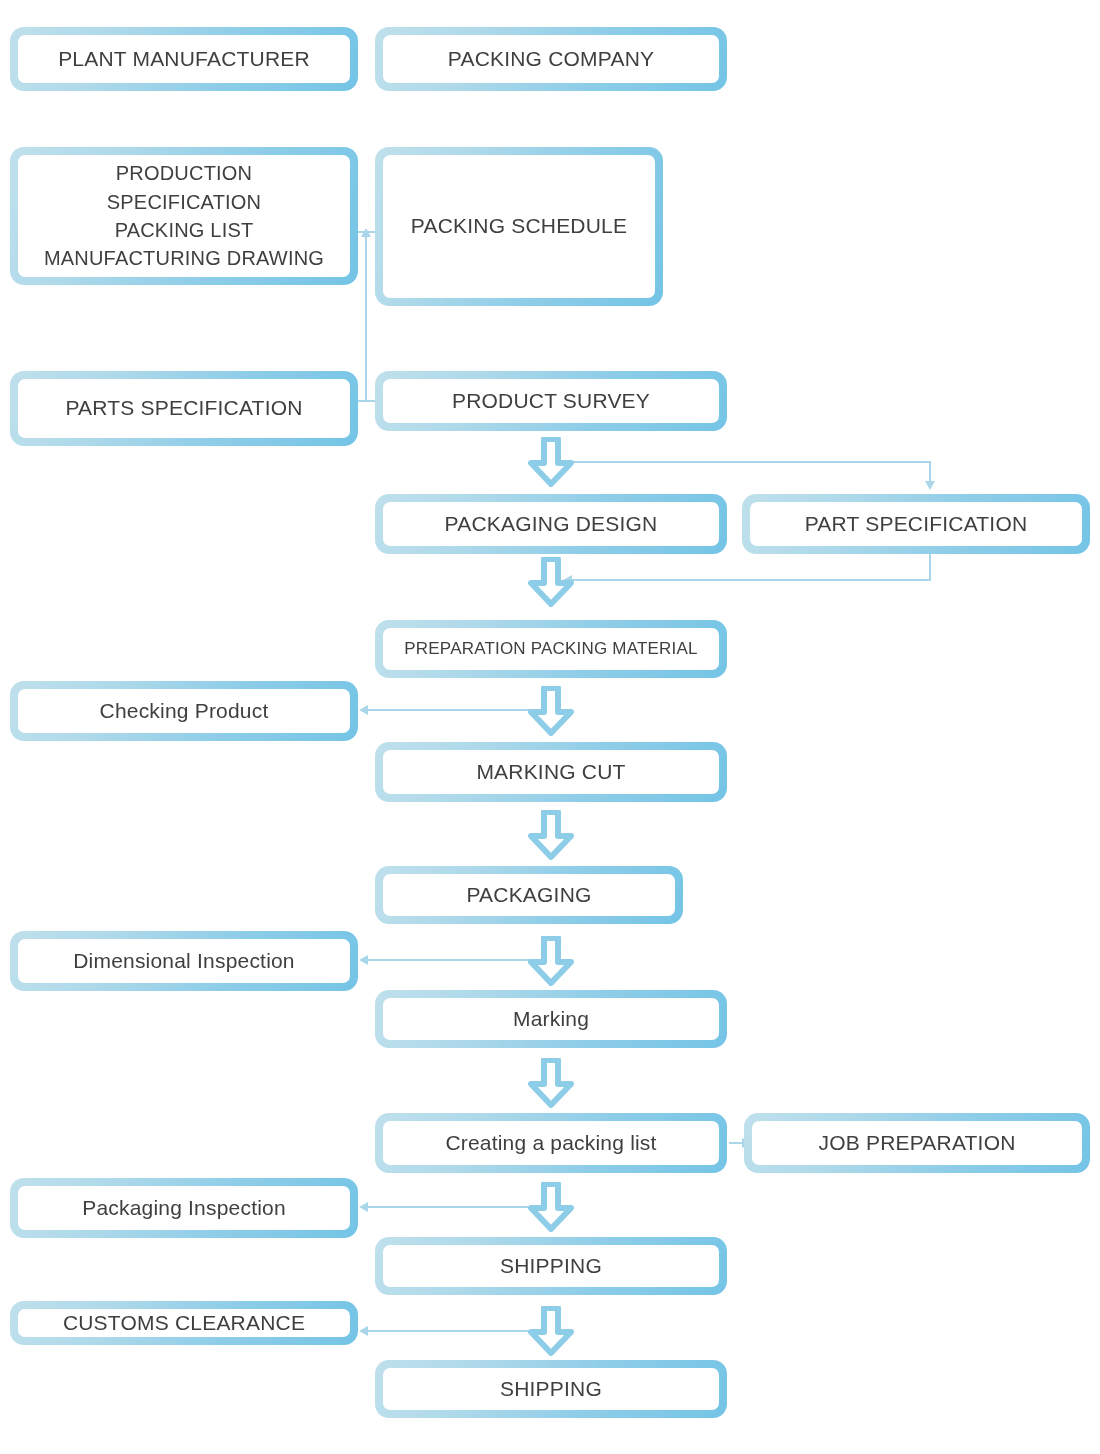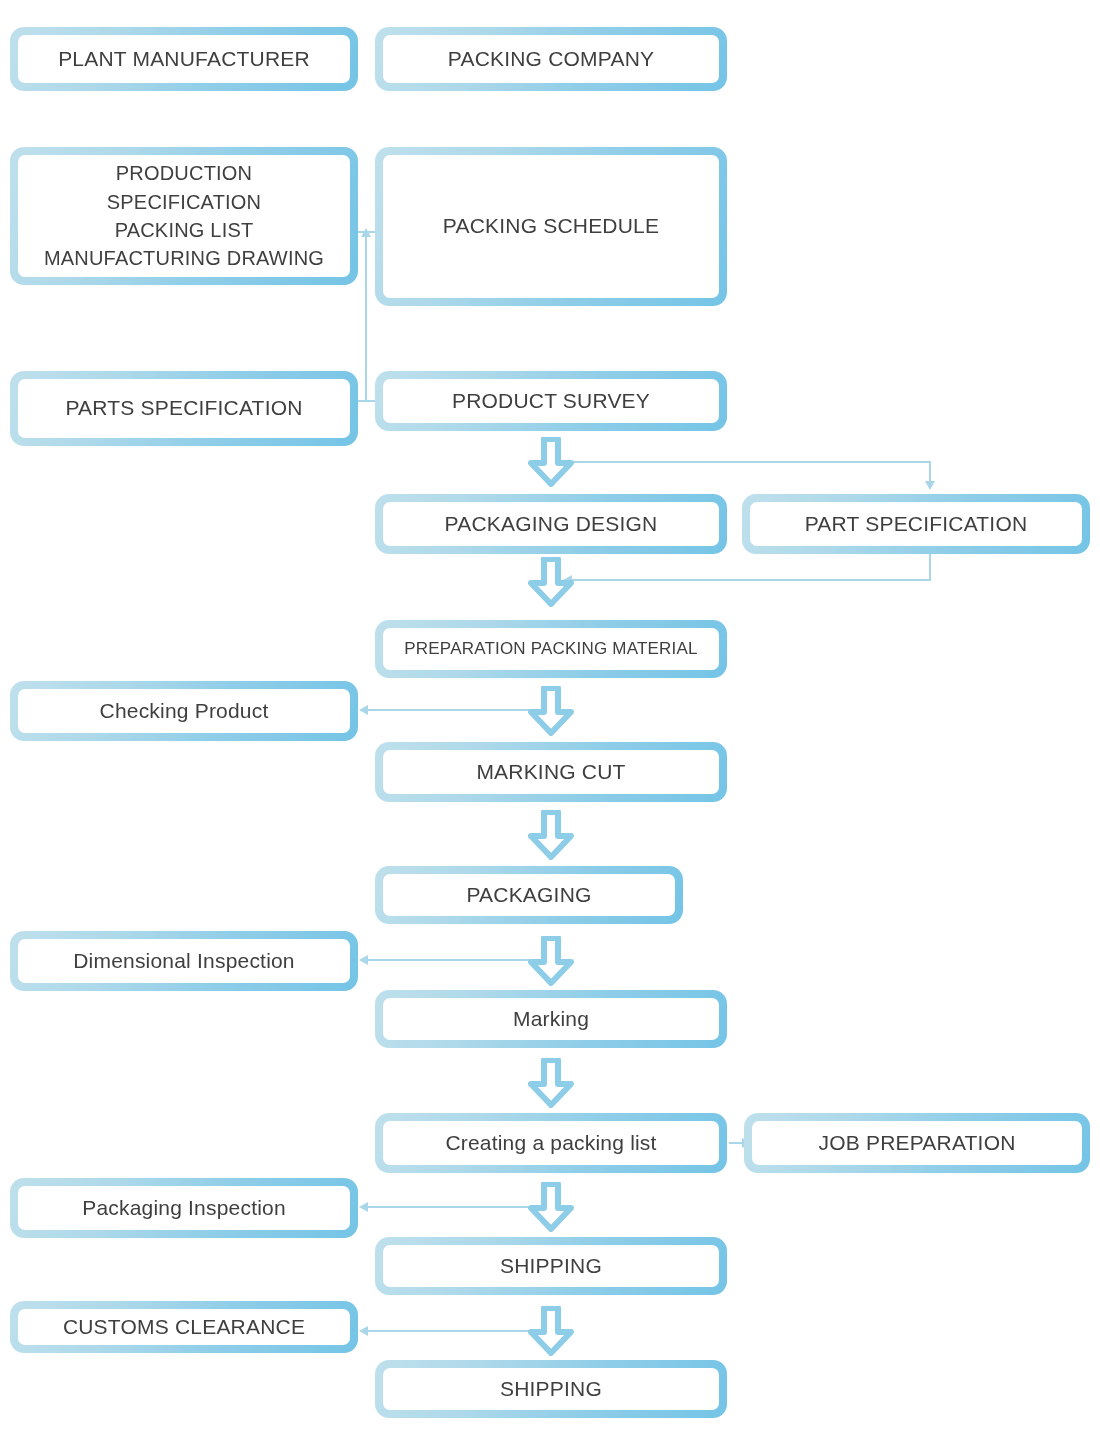--- a/index.html
+++ b/index.html
@@ -185,21 +185,21 @@
 
   <div class="node multiline" style="left:10px; top:147px; width:348px; height:138px;">
     <div class="inner">
       <span>PRODUCTION</span>
       <span>SPECIFICATION</span>
       <span>PACKING LIST</span>
       <span>MANUFACTURING DRAWING</span>
     </div>
   </div>
 
-  <div class="node" style="left:375px; top:147px; width:352px; height:159px;align-items:flex-end;">
+  <div class="node" style="left:375px; top:147px; width:288px; height:159px;align-items:flex-end;">
     <div class="inner">PACKING SCHEDULE</div>
   </div>
 
   <div class="node" style="left:10px; top:371px; width:348px; height:75px;">
     <div class="inner">PARTS SPECIFICATION</div>
   </div>
 
   <div class="node" style="left:375px; top:371px; width:352px; height:60px;">
     <div class="inner">PRODUCT SURVEY</div>
   </div>
@@ -245,21 +245,21 @@
   </div>
 
   <div class="node" style="left:10px; top:1178px; width:348px; height:60px;">
     <div class="inner">Packaging Inspection</div>
   </div>
 
   <div class="node" style="left:375px; top:1237px; width:352px; height:58px;">
     <div class="inner">SHIPPING</div>
   </div>
 
-  <div class="node" style="left:10px; top:1301px; width:348px; height:52px;">
+  <div class="node" style="left:10px; top:1301px; width:348px; height:44px;">
     <div class="inner">CUSTOMS CLEARANCE</div>
   </div>
 
   <div class="node" style="left:375px; top:1360px; width:352px; height:58px;">
     <div class="inner">SHIPPING</div>
   </div>
 
 </div>
 
 </body></html>

